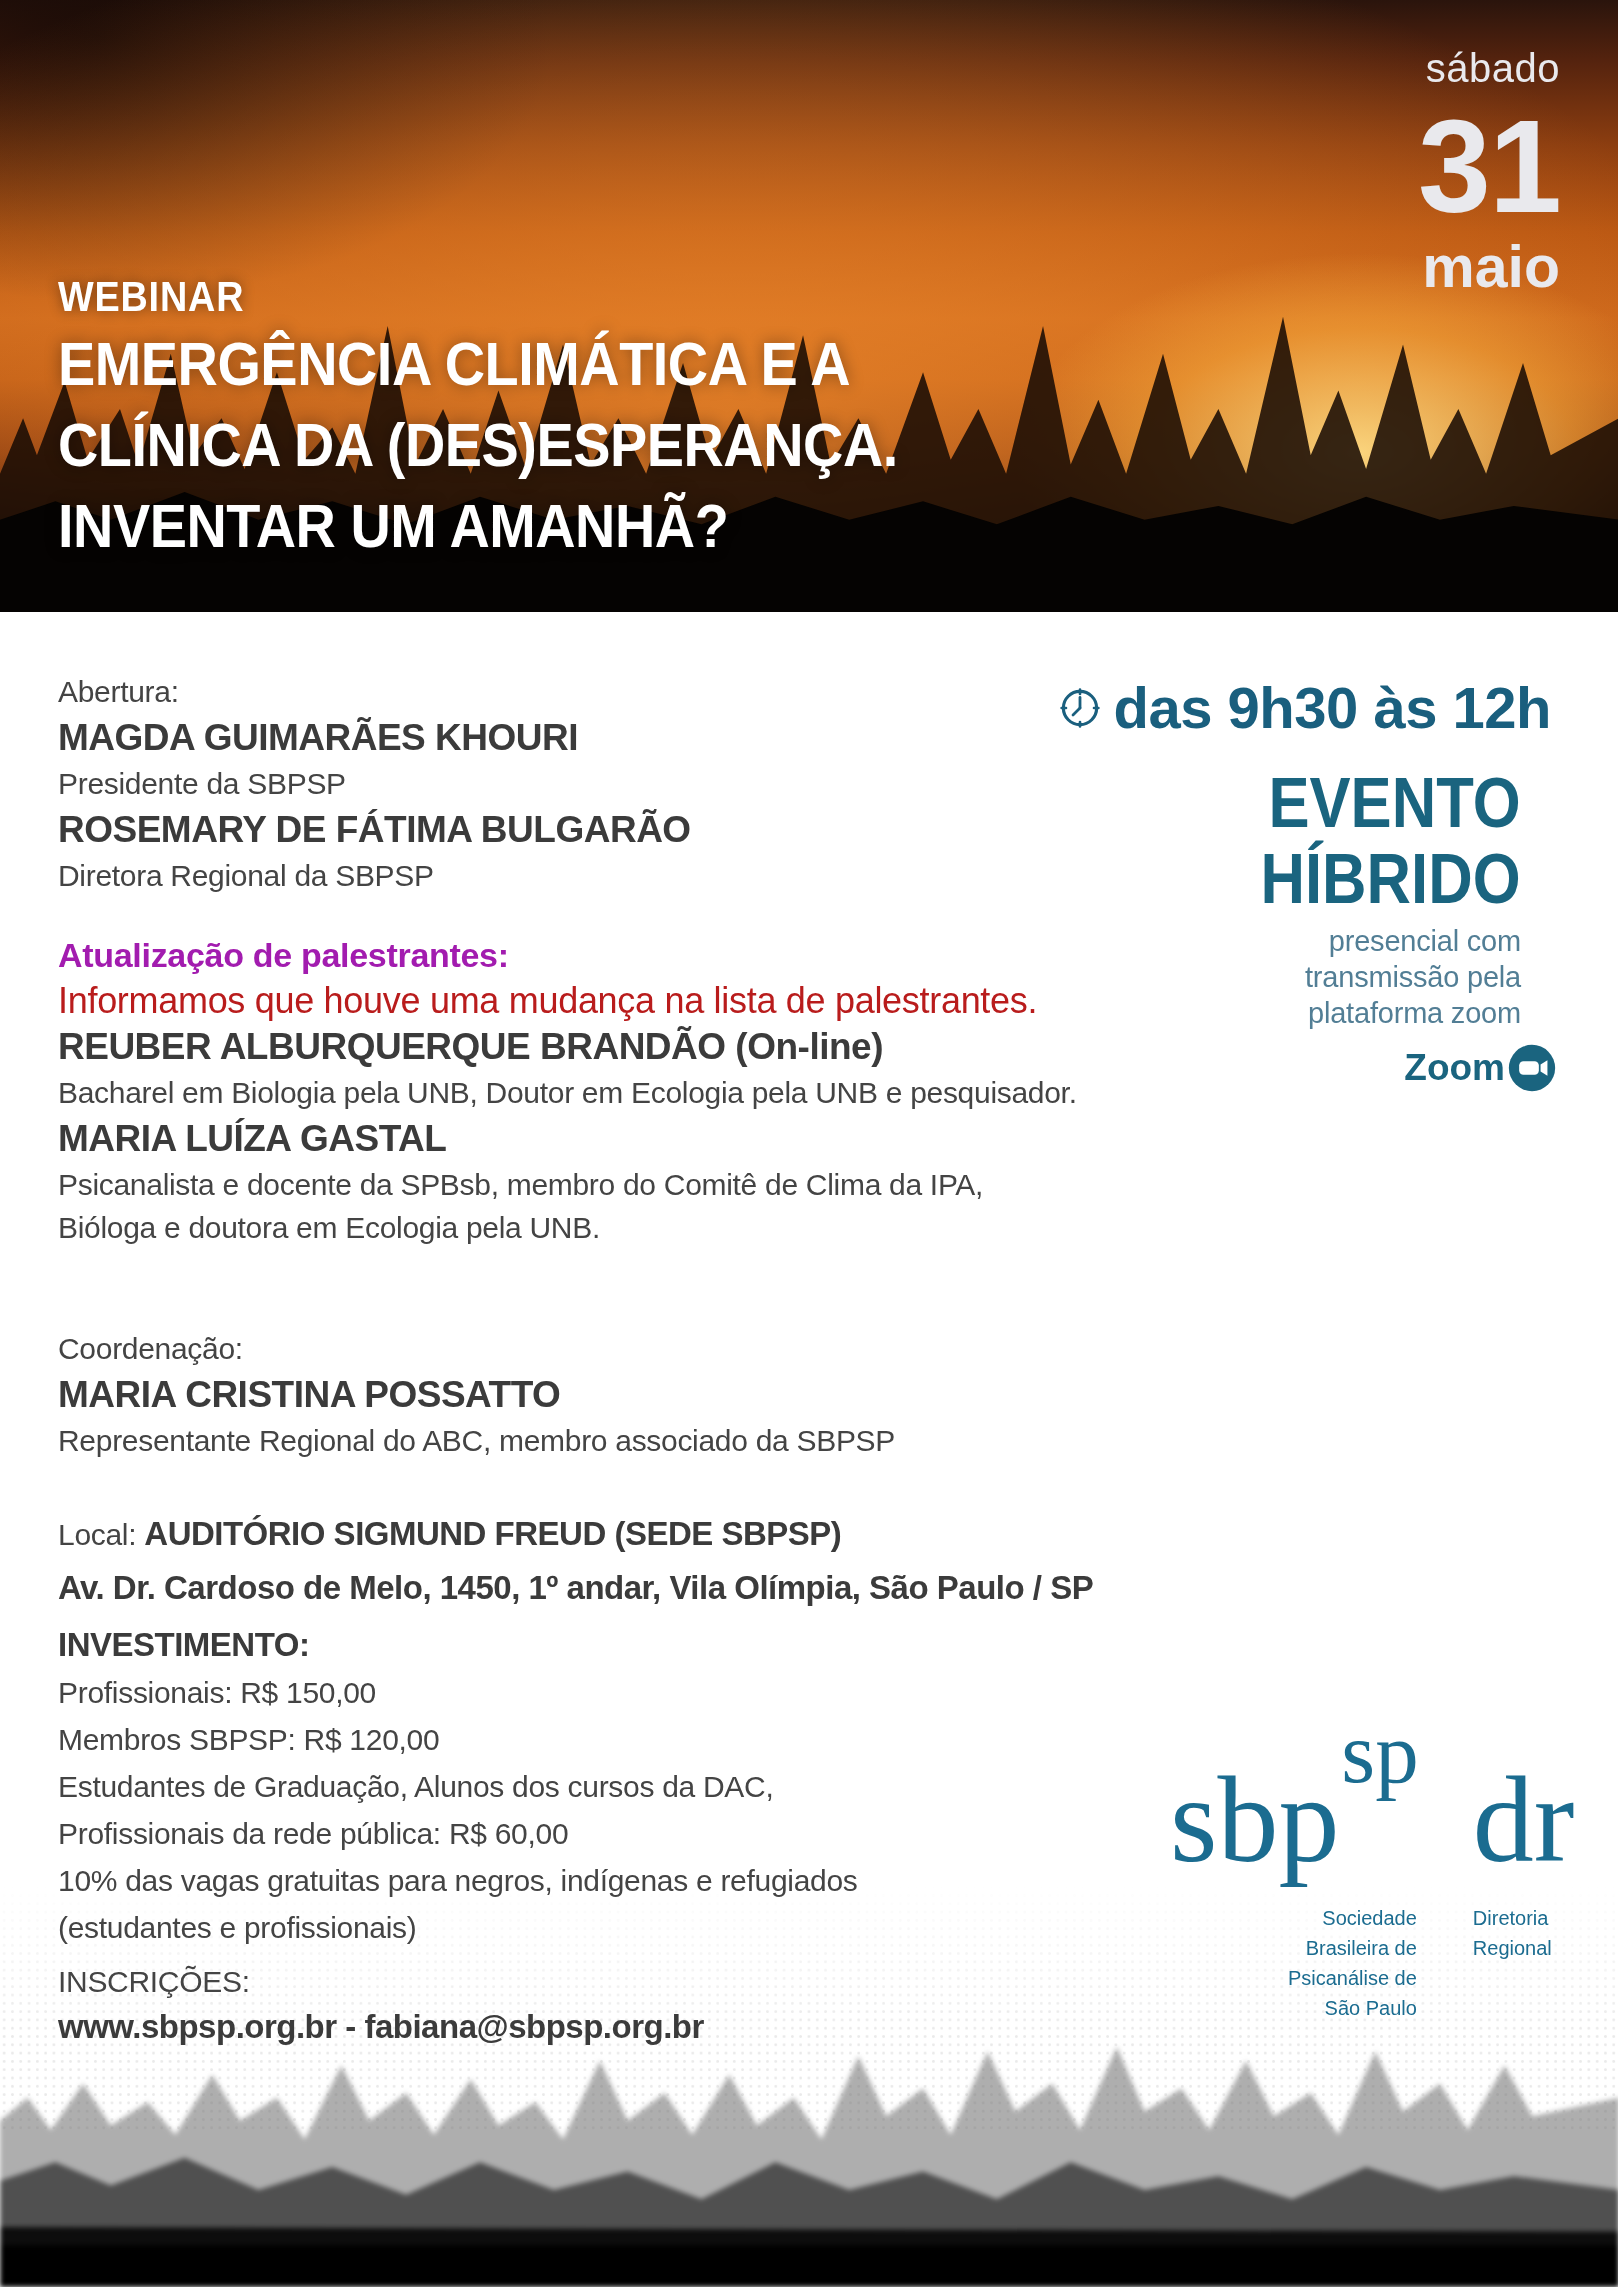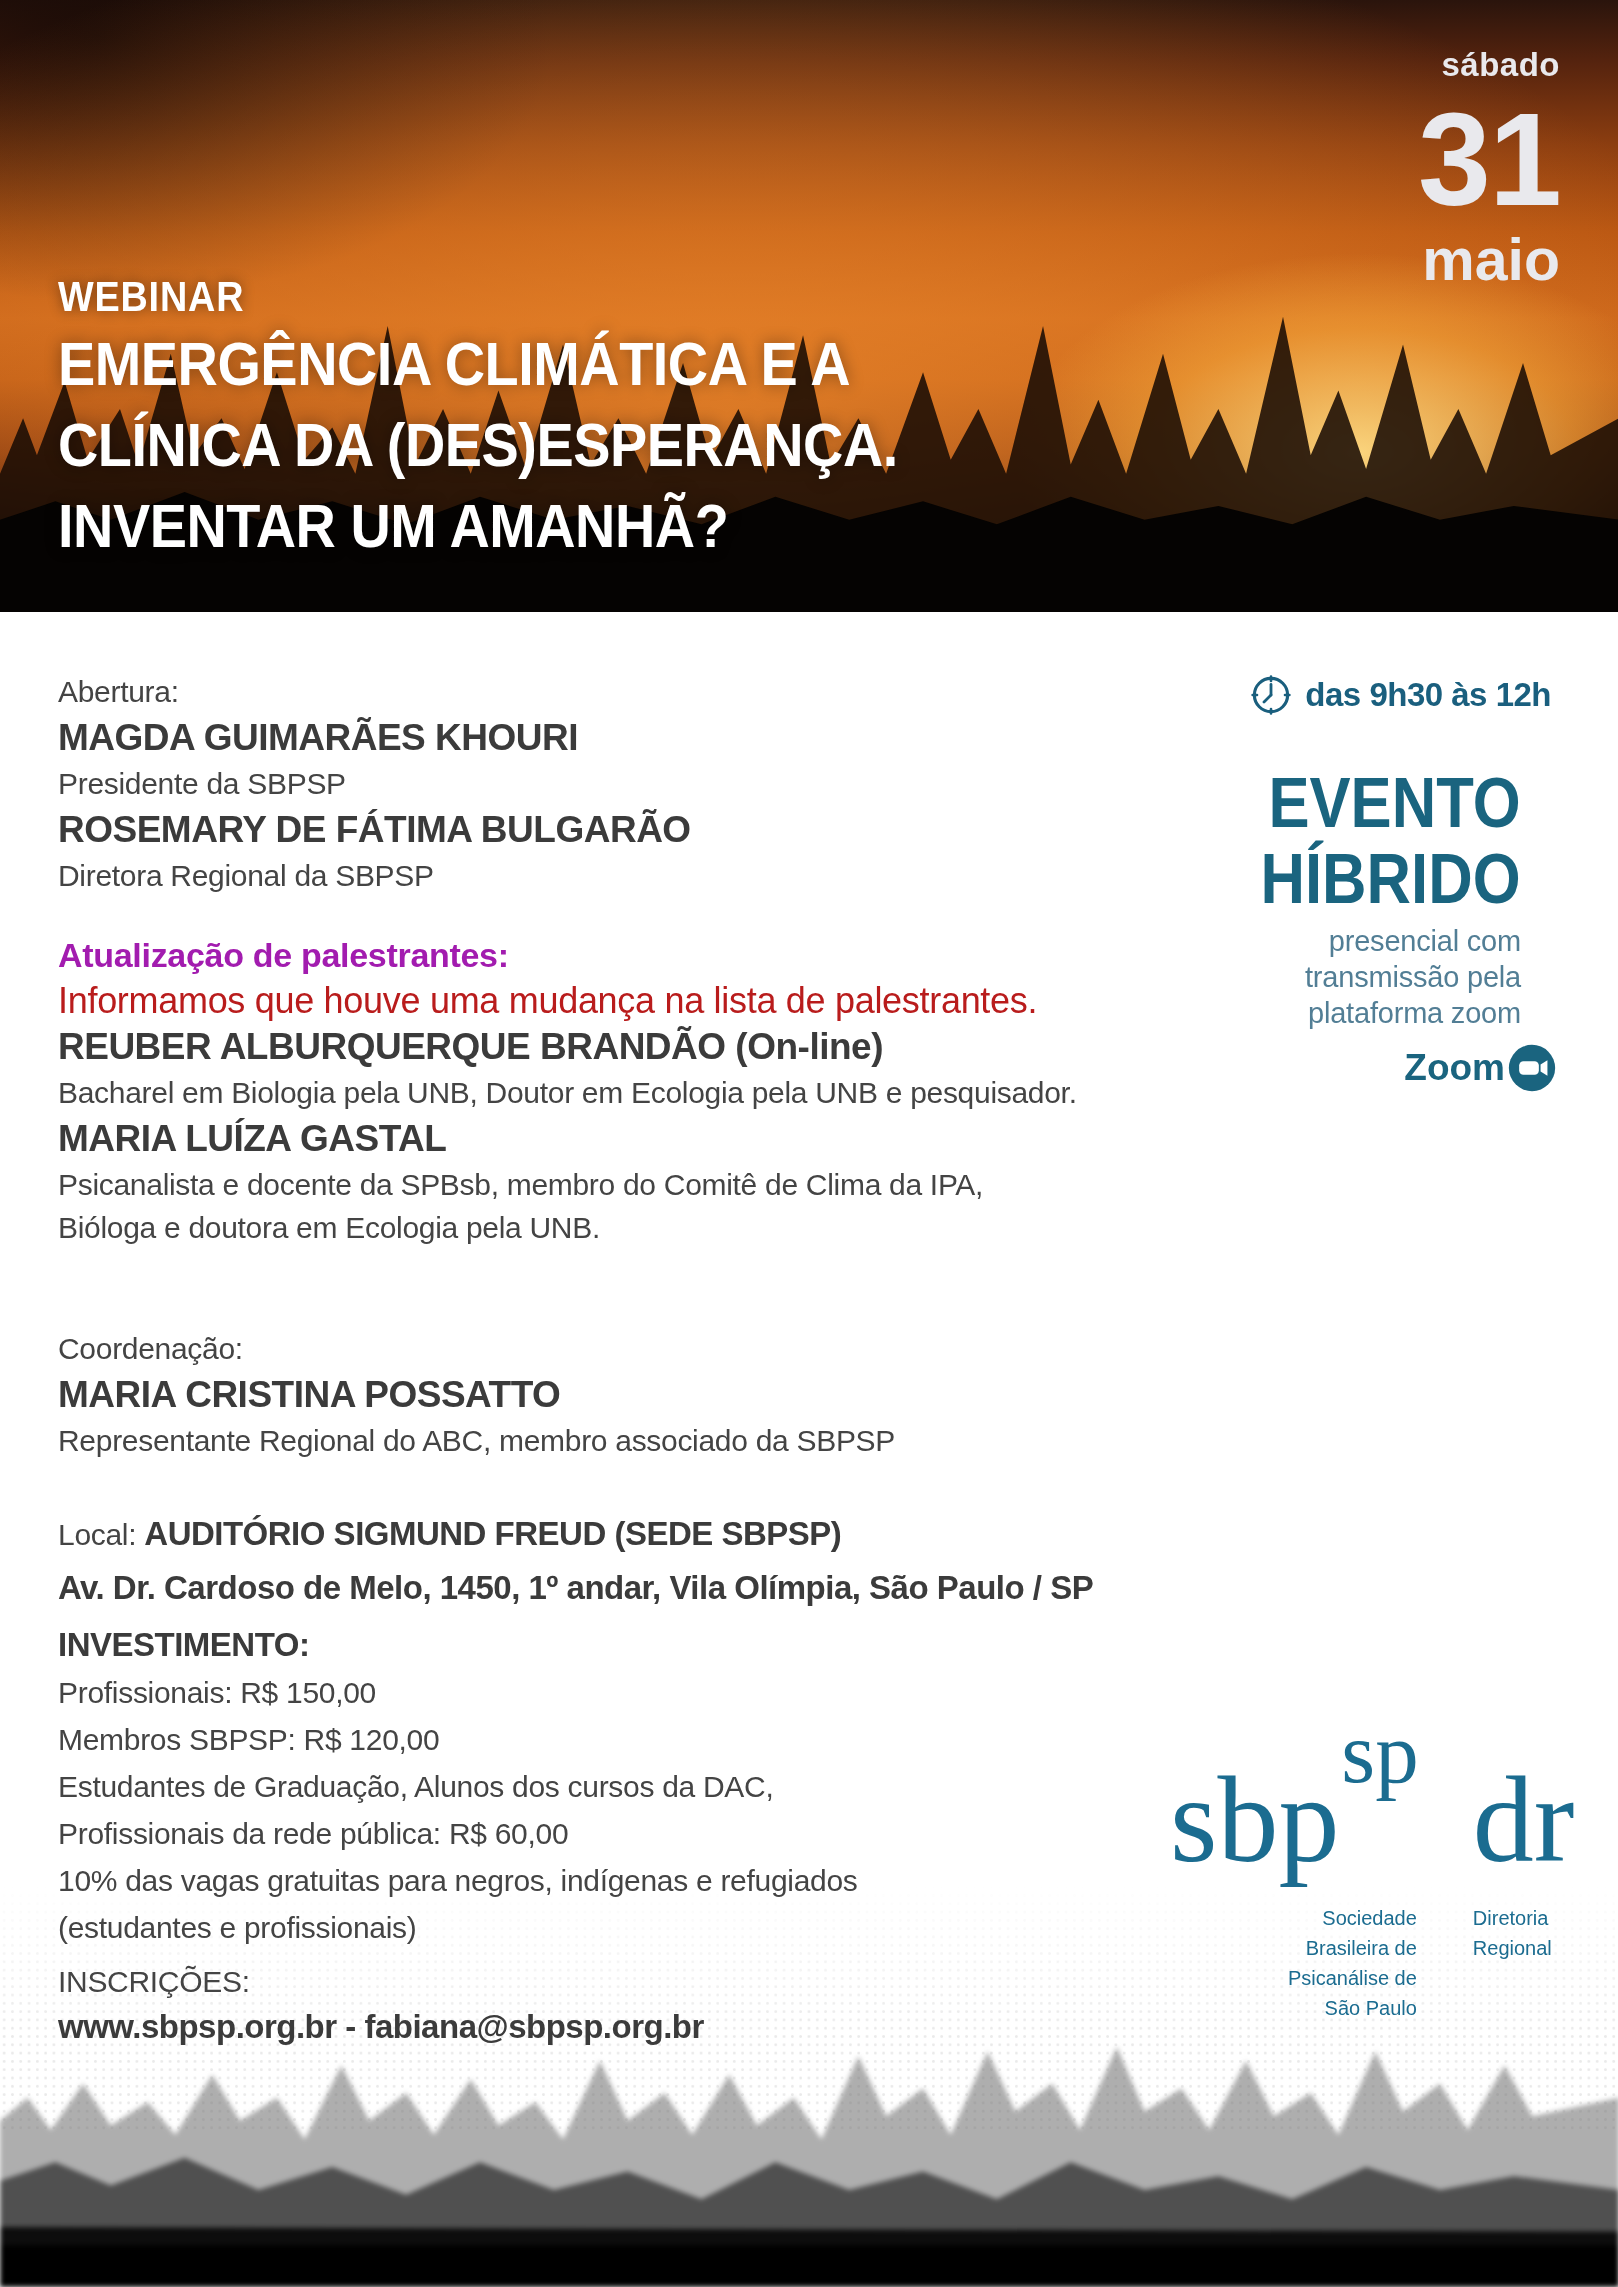--- a/index.html
+++ b/index.html
@@ -12,37 +12,37 @@
   .hero{
     position:absolute;top:0;left:0;width:1619px;height:612px;
     background:
       radial-gradient(ellipse 480px 277px at 84% 74%, rgba(255,219,130,.95), rgba(246,170,60,.55) 45%, rgba(246,170,60,0) 72%),
       radial-gradient(ellipse 1384px 692px at 45% 68%, rgba(236,136,44,.75), rgba(236,136,44,0) 75%),
       radial-gradient(ellipse 831px 480px at 6% 6%, rgba(24,10,6,.85), rgba(24,10,6,0) 55%),
       linear-gradient(180deg,#2a140c 0%,#55230e 10%,#8d3e10 24%,#b95612 38%,#cc671b 52%,#c05d16 62%,#8e3d10 74%,#461d09 84%,#140a05 92%,#000 100%);
   }
   .hero-trees{position:absolute;left:0;bottom:0;width:1619px;height:369px;}
   .hero-date{position:absolute;top:48px;right:59px;text-align:right;color:#e9e9ed;line-height:1;}
-  .hero-date .wd{font-size:33px;font-weight:700;letter-spacing:0.5px;}
+  .hero-date .wd{font-size:40px;font-weight:400;letter-spacing:0.5px;}
   .hero-date .dy{font-size:131px;font-weight:700;margin-top:13px;letter-spacing:-1.8px;text-align:center;}
   .hero-date .mo{font-size:59px;font-weight:700;margin-top:5.5px;}
   .cond{transform:scaleX(.9);transform-origin:left center;display:inline-block;white-space:nowrap;}
   .hero-kicker{position:absolute;left:58px;top:273px;color:#fff;font-size:42px;font-weight:700;letter-spacing:0.9px;text-shadow:0 0 13px rgba(0,0,0,.45);}
   .hero-title{position:absolute;left:58px;top:323px;color:#fff;font-size:62px;font-weight:700;line-height:81px;letter-spacing:-0.5px;text-shadow:0 0 16.6px rgba(0,0,0,.4);}
   .hero-title .tl{display:block;}
   
   .blk{position:absolute;left:58px;letter-spacing:-0.3px;}
   .ln{font-size:30px;line-height:43px;color:#444;}
   .nm{font-size:37px;line-height:49px;font-weight:700;color:#3b3b3b;letter-spacing:-0.5px;}
   .hd-red{font-size:34px;line-height:50px;font-weight:700;color:#a21caf;}
   .red{font-size:36px;line-height:42px;color:#b91c1c;}
   .bold-ln{font-size:33px;line-height:48px;font-weight:700;color:#3b3b3b;letter-spacing:-0.5px;}
   
   .schedule{position:absolute;top:674px;right:68px;display:flex;align-items:center;gap:13px;color:#1a5f7e;}
-  .schedule .time{font-size:33px;font-weight:700;letter-spacing:-0.5px;}
+  .schedule .time{font-size:58px;font-weight:700;letter-spacing:-0.5px;}
   .event-mode{position:absolute;top:773px;right:98px;text-align:right;color:#1a647f;}
   .event-mode .big{font-size:70px;font-weight:700;line-height:61px;letter-spacing:0;transform:scaleX(.88);transform-origin:right center;display:block;white-space:nowrap;}
   .event-mode .big.second{margin-top:14.8px;}
   .event-mode .sub{margin-top:13px;font-size:29px;line-height:36px;color:#527e95;letter-spacing:-0.2px;}
   .zoom-row{margin-top:13px;display:flex;justify-content:flex-end;align-items:center;gap:3px;margin-right:-35px;}
   .zoom-row .zlabel{font-size:37px;font-weight:700;color:#1a647f;}
   
   .logo{position:absolute;left:1170px;top:1759px;display:flex;gap:56px;color:#1b6c90;}
   .logo .serif{font-family:"Liberation Serif",serif;font-weight:400;}
   .logo-main{font-size:122px;line-height:122px;}

